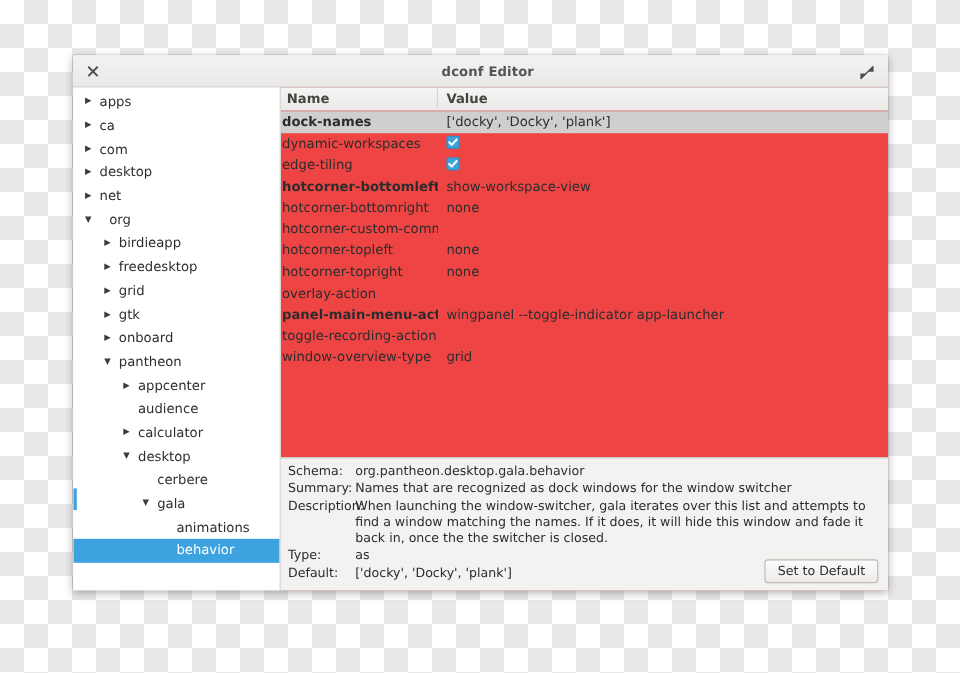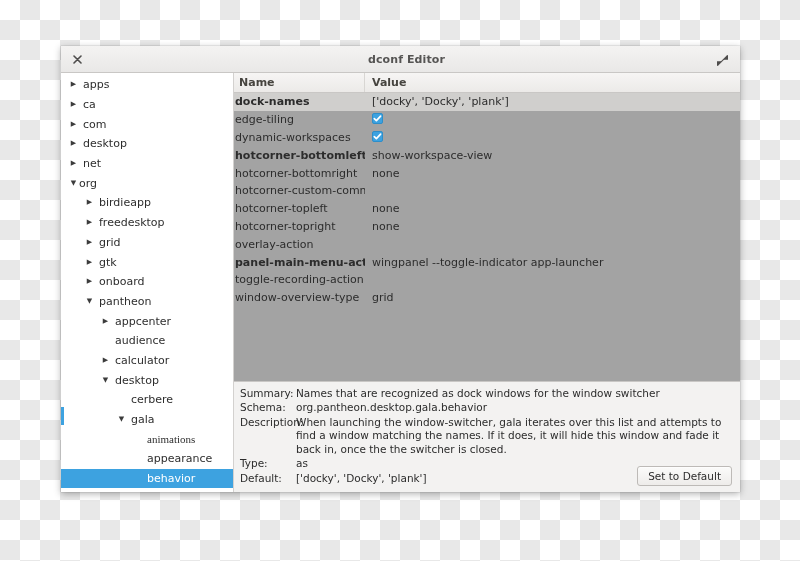--- a/index.html
+++ b/index.html
@@ -118,21 +118,21 @@
     line-height: 1;
   }
   .tw.empty { color: transparent; }
 
   
   .right-pane {
     flex: 1;
     display: flex;
     flex-direction: column;
     min-width: 0;
-    background: #a3a3a3;
+    background: #ef4444;
   }
   .list-area {
     flex: 1;
     min-height: 0;
     display: flex;
     flex-direction: column;
     overflow: hidden;
   }
   .col-head {
     height: 19px;
@@ -301,21 +301,21 @@
             <span style="margin-left: 4px;">desktop</span>
           </div>
           <div class="tree-row">
             <span style="display: inline-block; width: 7px;"></span>
             <span class="tw">▶</span>
             <span style="margin-left: 4px;">net</span>
           </div>
           <div class="tree-row">
             <span style="display: inline-block; width: 7px;"></span>
             <span class="tw">▼</span>
-            <span style="margin-left: 0;">org</span>
+            <span style="margin-left: 12px;">org</span>
           </div>
           <div class="tree-row">
             <span style="display: inline-block; width: 23px;"></span>
             <span class="tw">▶</span>
             <span style="margin-left: 4px;">birdieapp</span>
           </div>
           <div class="tree-row">
             <span style="display: inline-block; width: 23px;"></span>
             <span class="tw">▶</span>
             <span style="margin-left: 4px;">freedesktop</span>
@@ -366,26 +366,21 @@
             <span style="margin-left: 4px;">cerbere</span>
           </div>
           <div class="tree-row">
             <span style="display: inline-block; width: 55px;"></span>
             <span class="tw">▼</span>
             <span style="margin-left: 4px;">gala</span>
           </div>
           <div class="tree-row">
             <span style="display: inline-block; width: 71px;"></span>
             <span class="tw empty"></span>
-            <span style="margin-left: 4px; font-family: Liberation Serif, serif;">animations</span>
-          </div>
-          <div class="tree-row">
-            <span style="display: inline-block; width: 71px;"></span>
-            <span class="tw empty"></span>
-            <span style="margin-left: 4px;">appearance</span>
+            <span style="margin-left: 4px;">animations</span>
           </div>
           <div class="tree-row selected">
             <span style="display: inline-block; width: 71px;"></span>
             <span class="tw empty" style="color: rgb(255, 255, 255);"></span>
             <span style="margin-left: 4px;">behavior</span>
           </div>
         </div>
       <div class="tree-scroll"></div>
     </div>
 
@@ -393,37 +388,37 @@
 
       <div class="list-area">
         <div class="col-head">
           <div class="col-name">Name</div>
           <div class="col-value">Value</div>
         </div>
         <div id="kv-rows">
             <div class="kv-row selected modified">
               <div class="k">dock-names</div>
               <div class="v">['docky', 'Docky', 'plank']</div>
+            </div>
+            <div class="kv-row">
+              <div class="k">dynamic-workspaces</div>
+              <div class="v"><span class="chk">
+                  <svg width="9" height="9" viewBox="0 0 9 9">
+                    <path d="M1.3 4.6 L3.4 6.7 L7.6 2.2" stroke="#ffffff" stroke-width="1.7" fill="none" stroke-linecap="round" stroke-linejoin="round"></path>
+                  </svg>
+                </span></div>
             </div>
             <div class="kv-row">
               <div class="k">edge-tiling</div>
               <div class="v"><span class="chk">
                   <svg width="9" height="9" viewBox="0 0 9 9">
                     <path d="M1.3 4.6 L3.4 6.7 L7.6 2.2" stroke="#ffffff" stroke-width="1.7" fill="none" stroke-linecap="round" stroke-linejoin="round"></path>
                   </svg>
                 </span></div>
             </div>
-            <div class="kv-row">
-              <div class="k">dynamic-workspaces</div>
-              <div class="v"><span class="chk">
-                  <svg width="9" height="9" viewBox="0 0 9 9">
-                    <path d="M1.3 4.6 L3.4 6.7 L7.6 2.2" stroke="#ffffff" stroke-width="1.7" fill="none" stroke-linecap="round" stroke-linejoin="round"></path>
-                  </svg>
-                </span></div>
-            </div>
             <div class="kv-row modified">
               <div class="k">hotcorner-bottomleft</div>
               <div class="v">show-workspace-view</div>
             </div>
             <div class="kv-row">
               <div class="k">hotcorner-bottomright</div>
               <div class="v">none</div>
             </div>
             <div class="kv-row">
               <div class="k">hotcorner-custom-command</div>
@@ -451,26 +446,26 @@
             </div>
             <div class="kv-row">
               <div class="k">window-overview-type</div>
               <div class="v">grid</div>
             </div>
           </div>
       </div>
 
       <div class="detail">
         <div class="d-row">
+          <div class="d-label">Schema:</div>
+          <div class="d-val">org.pantheon.desktop.gala.behavior</div>
+        </div>
+        <div class="d-row">
           <div class="d-label">Summary:</div>
           <div class="d-val">Names that are recognized as dock windows for the window switcher</div>
-        </div>
-        <div class="d-row">
-          <div class="d-label">Schema:</div>
-          <div class="d-val">org.pantheon.desktop.gala.behavior</div>
         </div>
         <div class="d-row">
           <div class="d-label">Description:</div>
           <div class="d-val desc">When launching the window-switcher, gala iterates over this list and attempts to find a window matching the names. If it does, it will hide this window and fade it back in, once the the switcher is closed.</div>
         </div>
         <div class="d-row">
           <div class="d-label">Type:</div>
           <div class="d-val">as</div>
         </div>
         <div class="d-row">

